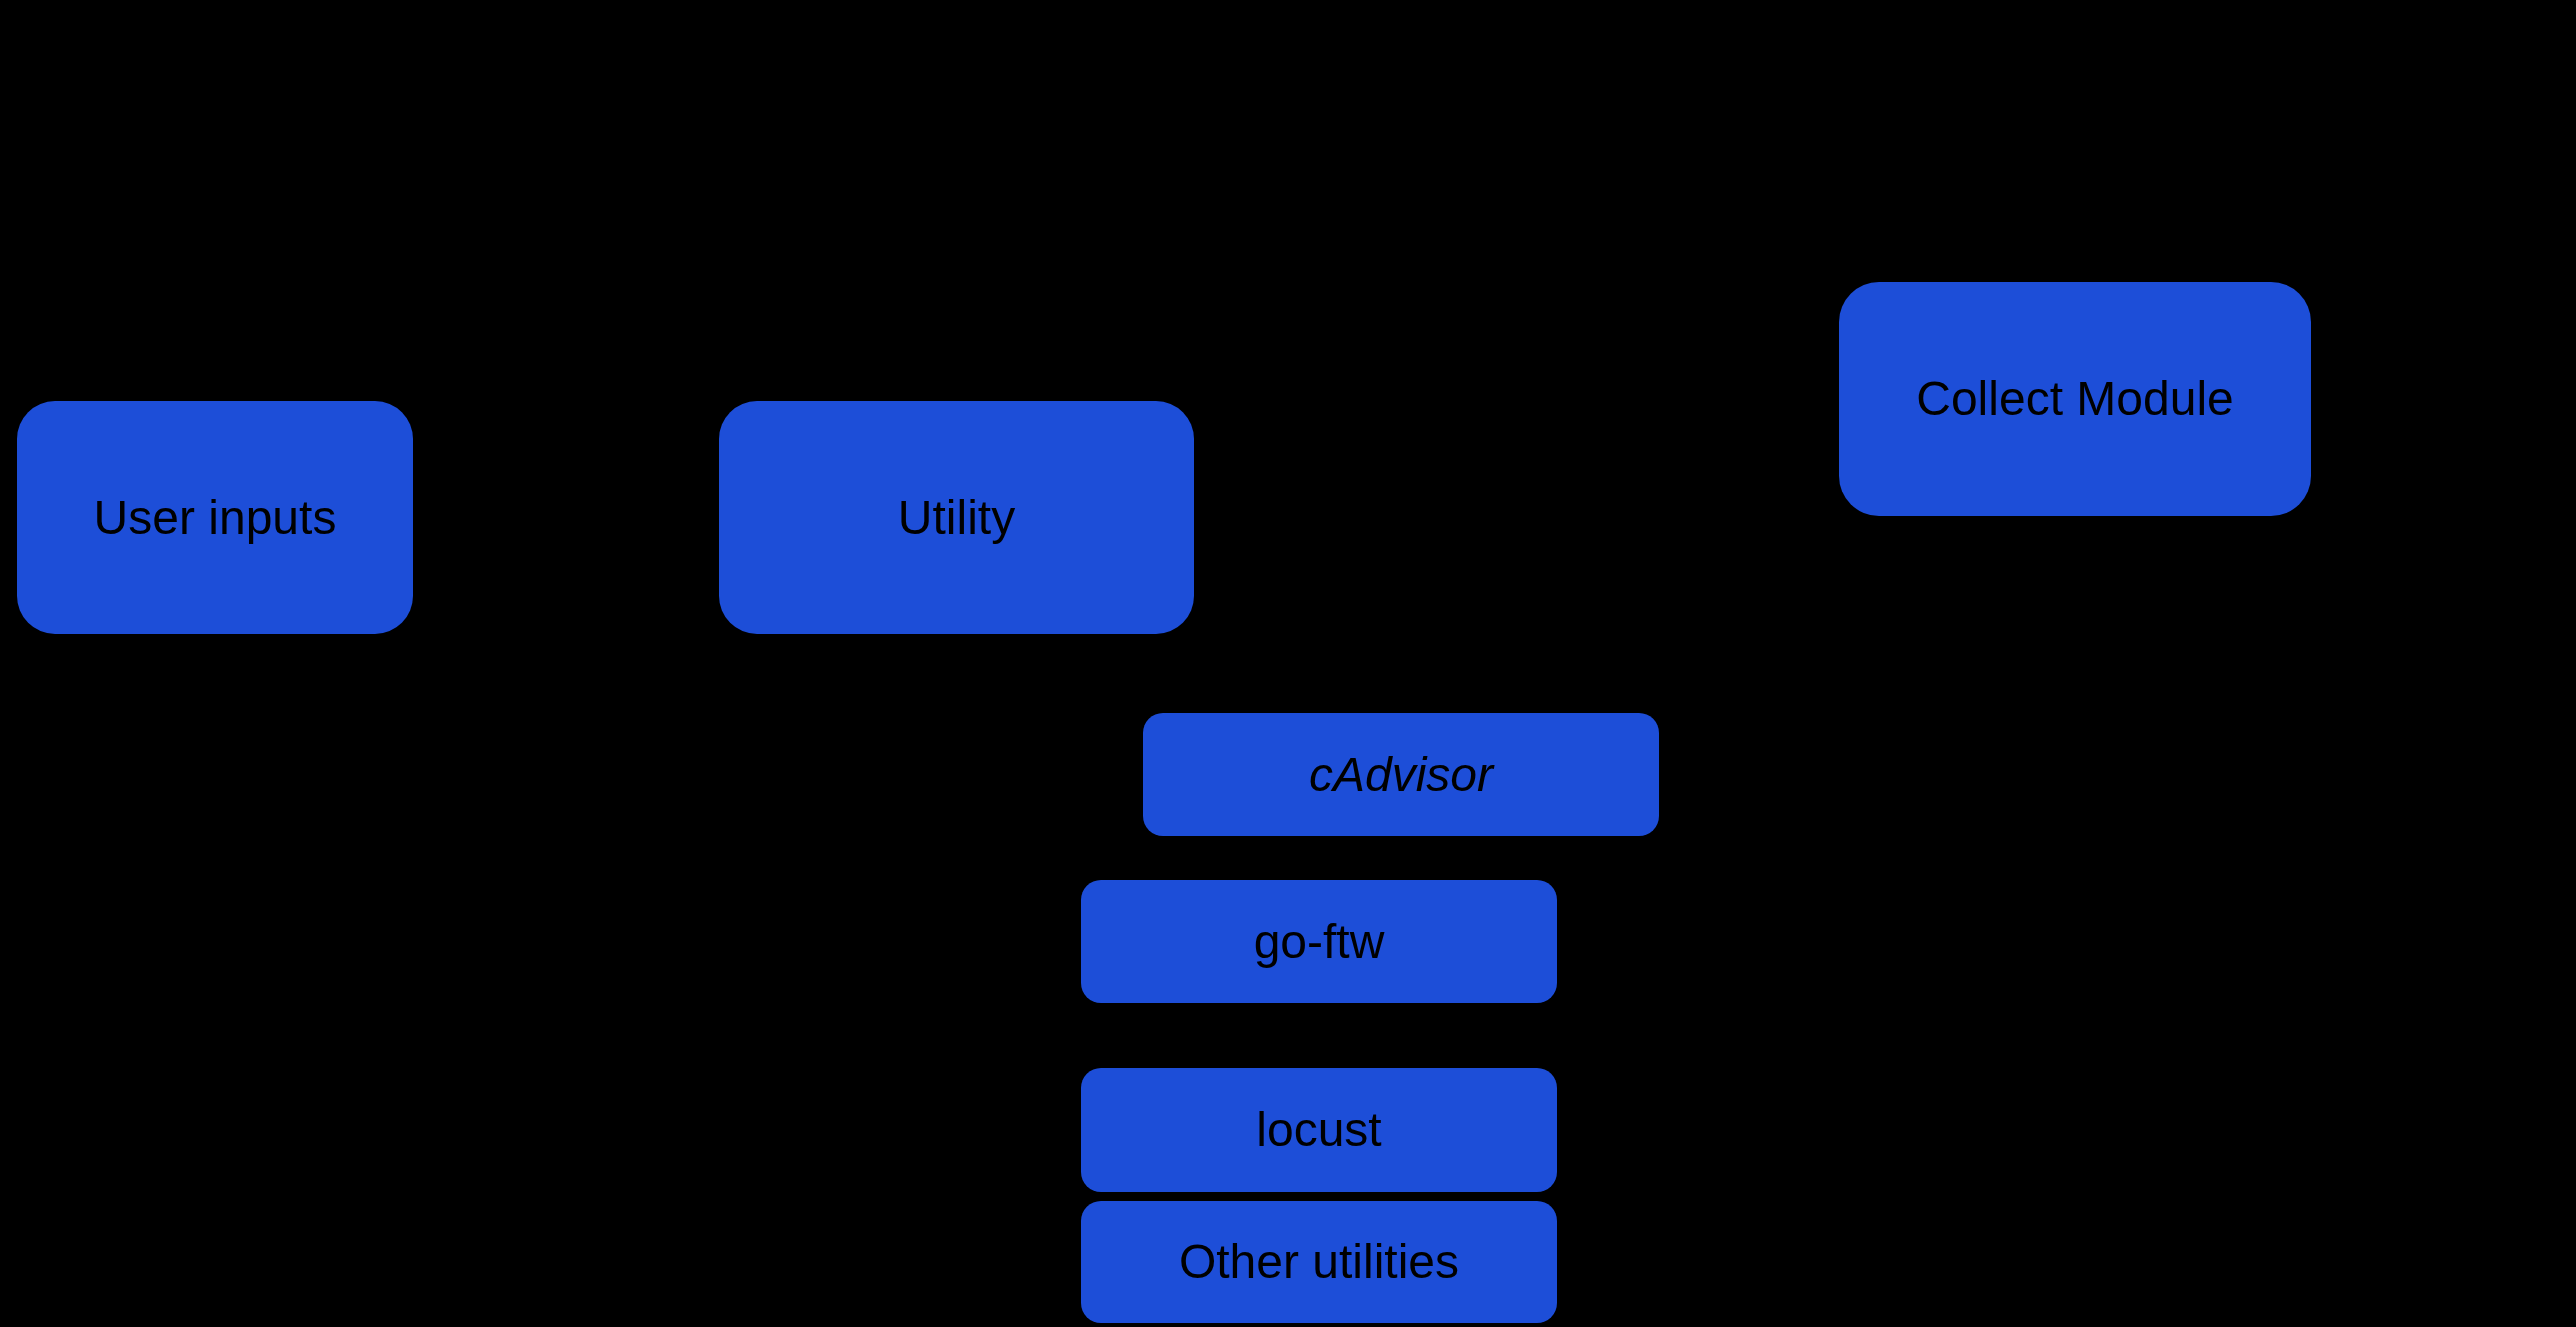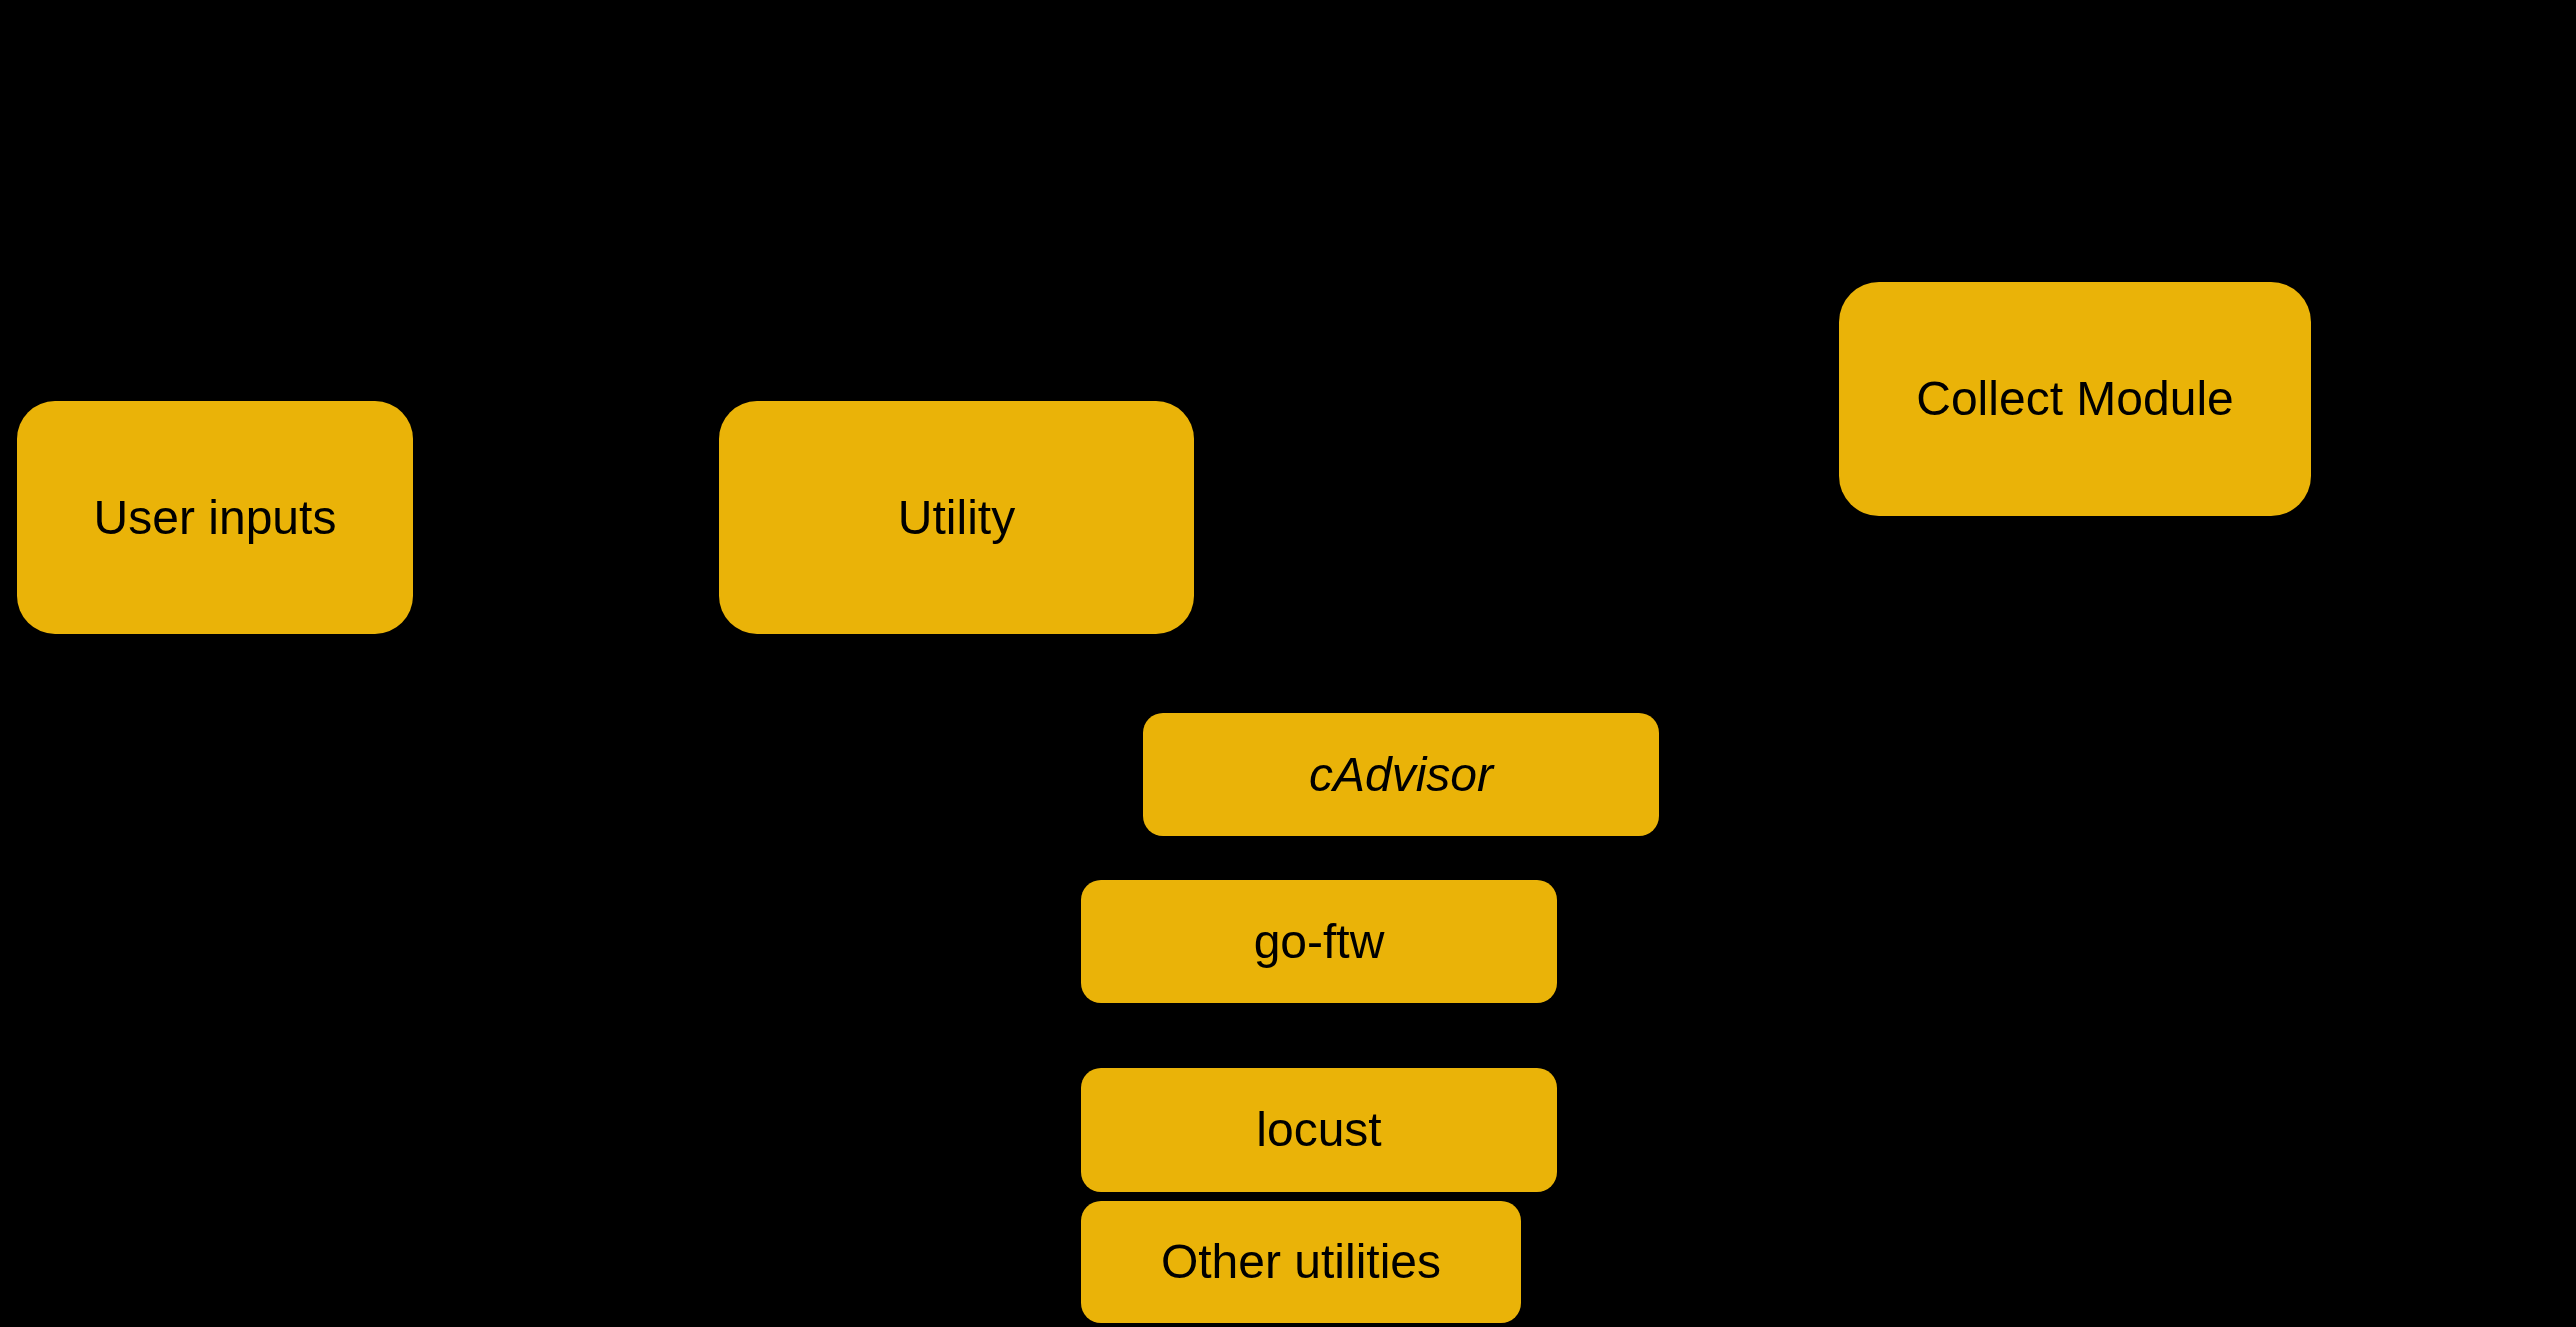--- a/index.html
+++ b/index.html
@@ -10,42 +10,42 @@
   .canvas {
     position: relative;
     width: 2576px;
     height: 1328px;
     background: #000000;
     overflow: hidden;
     font-family: "Liberation Sans", "DejaVu Sans", sans-serif;
   }
   .node {
     position: absolute;
-    background: #eab308;
+    background: #1d4ed8;
     color: #000000;
     display: flex;
     align-items: center;
     justify-content: center;
     text-align: center;
     font-size: 48px;
     line-height: 1.2;
     box-sizing: border-box;
     white-space: nowrap;
   }
   
   .node.large { border-radius: 38px; }
   
   .node.small { border-radius: 20px; }
 
   #n-user-inputs      { left: 17px;    top: 401px;  width: 396px; height: 233px; }
   #n-utility          { left: 719px;  top: 401px;  width: 475px; height: 233px; }
   #n-cadvisor         { left: 1143px; top: 713px;  width: 516px; height: 123px; font-style: italic; }
   #n-go-ftw           { left: 1081px; top: 880px;  width: 476px; height: 123px; }
   #n-locust           { left: 1081px; top: 1068px; width: 476px; height: 124px; }
-  #n-other-utilities  { left: 1081px; top: 1201px; width: 440px; height: 122px; }
+  #n-other-utilities  { left: 1081px; top: 1201px; width: 476px; height: 122px; }
   #n-collect-module   { left: 1839px; top: 282px;  width: 472px; height: 234px; border-radius: 40px; }
   #n-report-module    { left: 1839px; top: 561px;  width: 472px; height: 234px; border-radius: 40px; }
 </style>
 </head>
 <body>
 
 <div class="canvas">
 
   <div class="node large" id="n-user-inputs">
     <span>User inputs</span>

